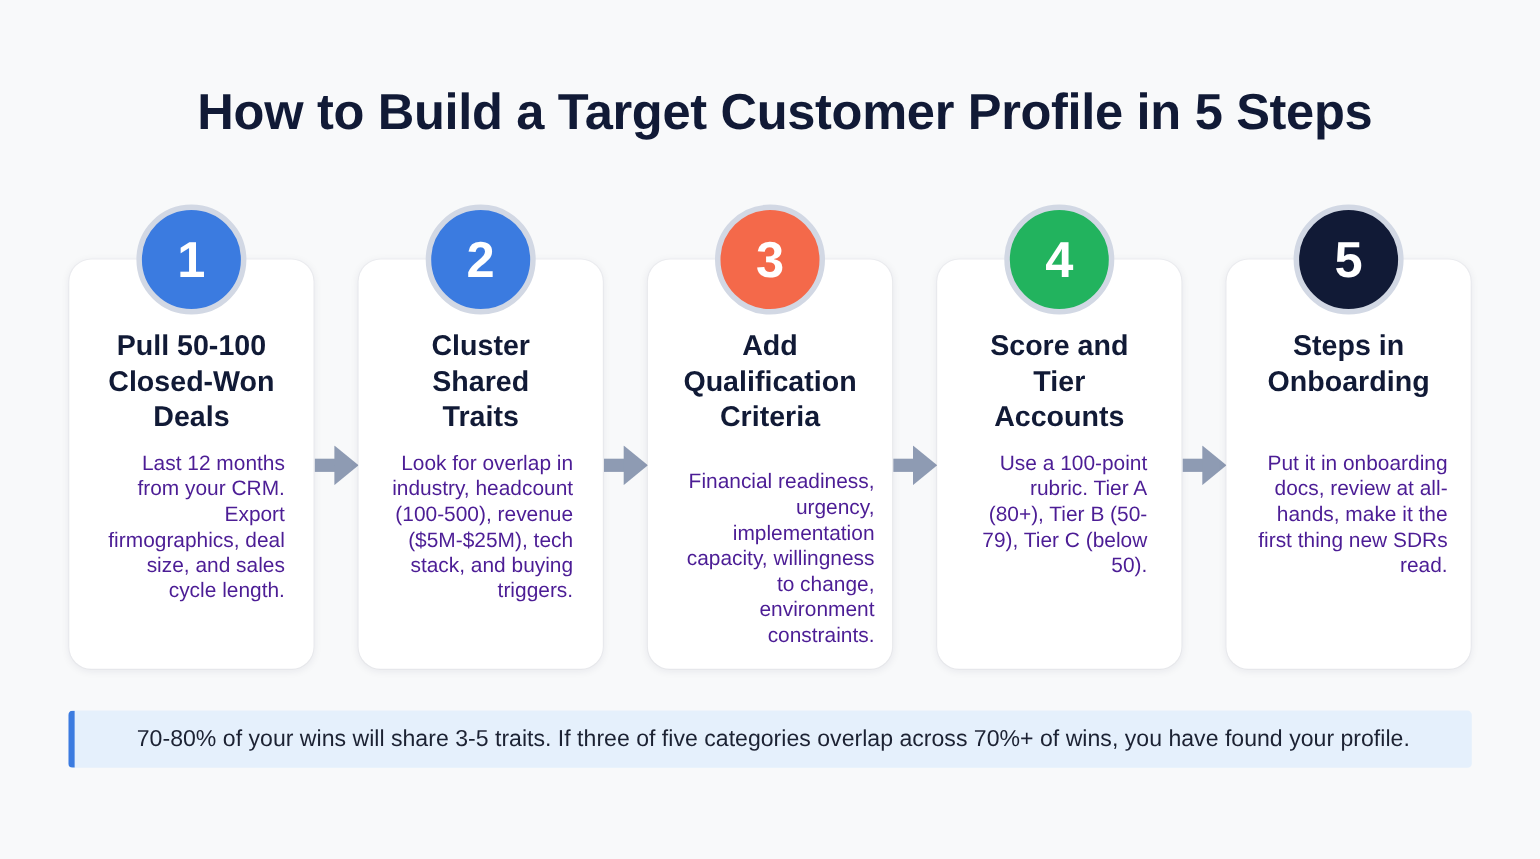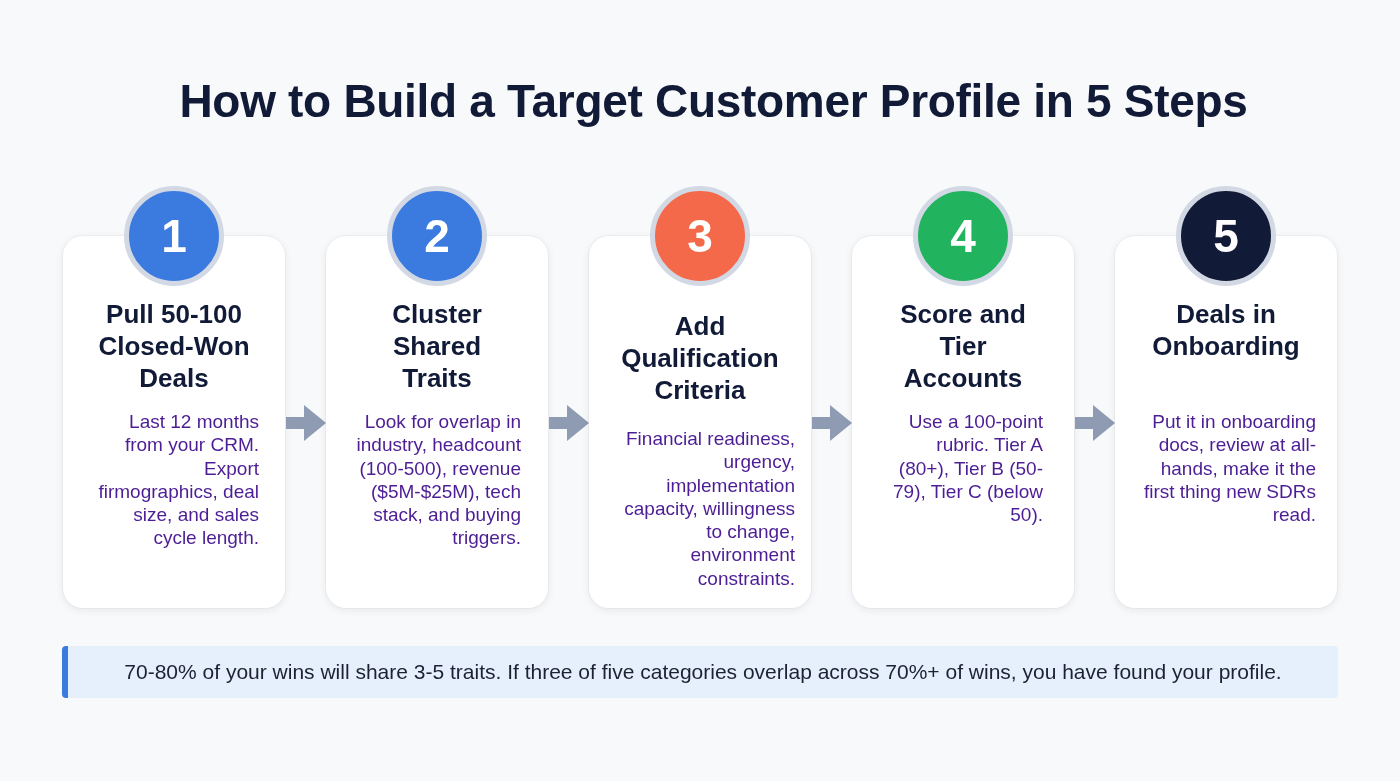--- a/index.html
+++ b/index.html
@@ -83,21 +83,21 @@
   </div>
 
   <svg class="arrow" style="left:549px" viewBox="0 0 40 36">
     <rect x="0" y="12" width="20" height="12" fill="#8e9bb3"></rect>
     <polygon points="18,0 40,18 18,36" fill="#8e9bb3"></polygon>
   </svg>
 
   <div class="badge" style="left:650px;background:#f4694a">3</div>
   <div class="card" style="left:589px">
     <div class="card-title">
-      <div style="width:180px;margin:12px auto">Add Qualification Criteria</div>
+      <div style="width:180px;margin:0 auto">Add Qualification Criteria</div>
     </div>
     <div class="card-body" style="top:174px;left:6px;right:6px">
       <div style="width:190px;margin:17px auto">Financial readiness, urgency, implementation capacity, willingness to change, environment constraints.</div>
     </div>
   </div>
 
   <svg class="arrow" style="left:812px" viewBox="0 0 40 36">
     <rect x="0" y="12" width="20" height="12" fill="#8e9bb3"></rect>
     <polygon points="18,0 40,18 18,36" fill="#8e9bb3"></polygon>
   </svg>
@@ -113,21 +113,21 @@
   </div>
 
   <svg class="arrow" style="left:1075px" viewBox="0 0 40 36">
     <rect x="0" y="12" width="20" height="12" fill="#8e9bb3"></rect>
     <polygon points="18,0 40,18 18,36" fill="#8e9bb3"></polygon>
   </svg>
 
   <div class="badge" style="left:1176px;background:#111a36">5</div>
   <div class="card" style="left:1115px">
     <div class="card-title">
-      <div style="width:170px;margin:0 auto">Deals in Onboarding</div>
+      <div style="width:170px;margin:0 auto">Steps in Onboarding</div>
     </div>
     <div class="card-body" style="top:174px">
       <div style="width:180px;margin:0 auto">Put it in onboarding docs, review at all-hands, make it the first thing new SDRs read.</div>
     </div>
   </div>
 </div>
 
 <div class="callout">
   <span>70-80% of your wins will share 3-5 traits. If three of five categories overlap across 70%+ of wins, you have found your profile.</span>
 </div>

